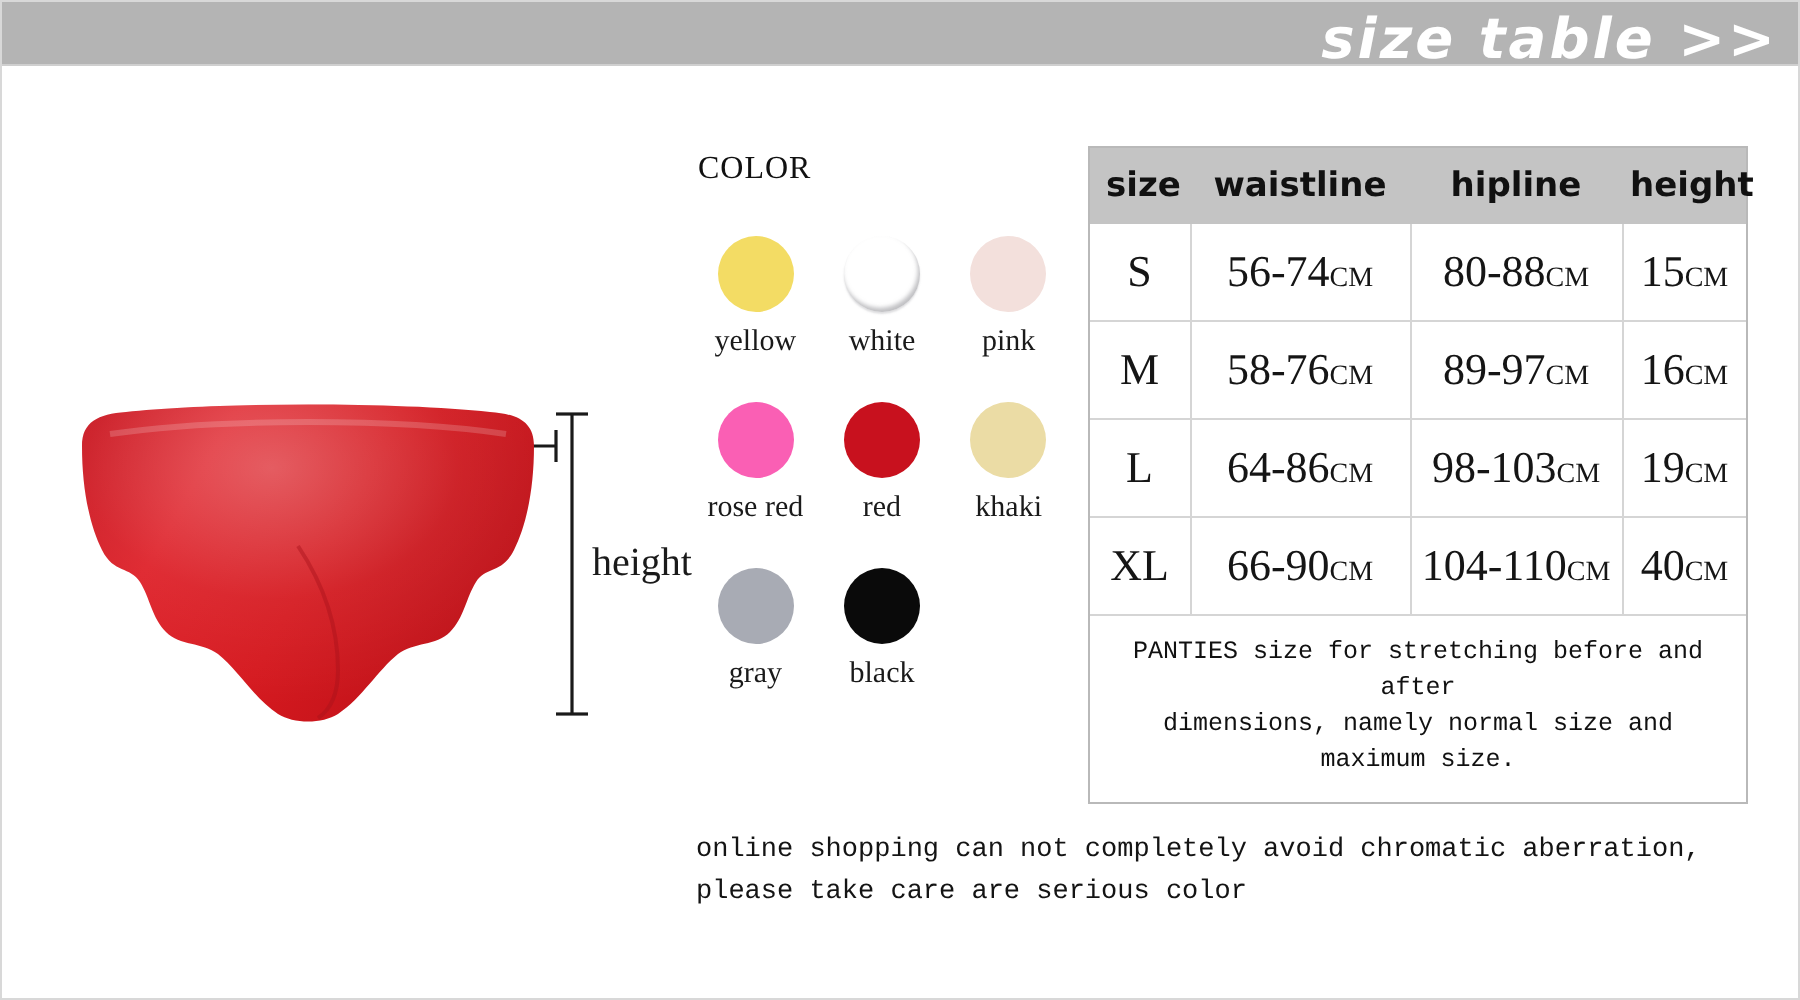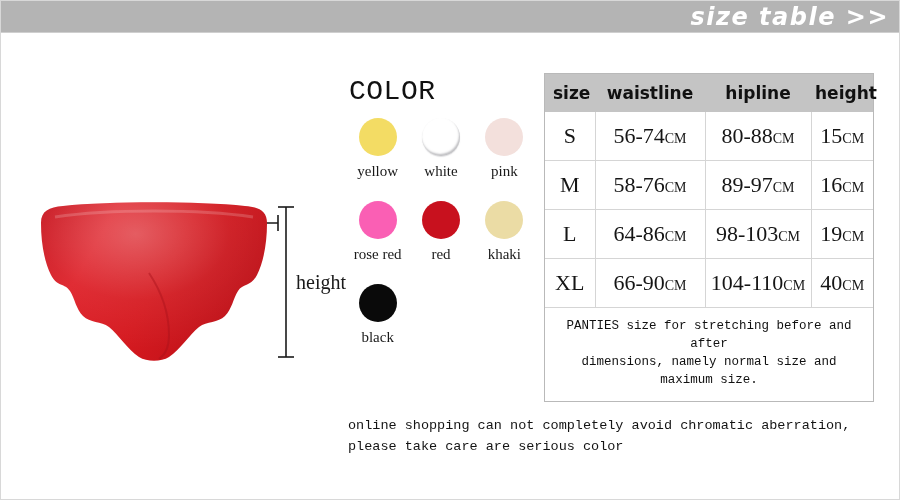--- a/index.html
+++ b/index.html
@@ -31,21 +31,21 @@
     box-sizing: border-box;
   }
   #header-title {
     position: absolute;
     right: 12px;
     top: 2px;
     color: #ffffff;
     font-family: "DejaVu Sans", sans-serif;
     font-style: italic;
     font-weight: bold;
-    font-size: 24px;
+    font-size: 28px;
     letter-spacing: 1.5px;
     white-space: nowrap;
   }
 
   
   #product-panel {
     position: absolute;
     left: 0; top: 33px;
     width: 340px;
     height: 466px;
@@ -104,23 +104,23 @@
     position: absolute;
     left: 345px;
     top: 75px;
     width: 190px;
     height: 320px;
   }
   #color-title {
     position: absolute;
     left: 3px;
     top: 0px;
-    font-size: 28px;
+    font-size: 16px;
     color: #111111;
-    font-family: Liberation Mono, monospace;
+    font-family: Liberation Serif, serif;
     letter-spacing: 0.5px;
   }
   #swatch-grid {
     position: absolute;
     left: 0;
     top: 42px;
     width: 190px;
     display: grid;
     grid-template-columns: repeat(3, 1fr);
     row-gap: 21px;
@@ -334,20 +334,24 @@
       <div class="swatch-cell">
         <span class="swatch-dot" style="background:#c8111e"></span>
         <span class="swatch-name">red</span>
       </div>
 
       <div class="swatch-cell">
         <span class="swatch-dot" style="background:#ebdca5"></span>
         <span class="swatch-name">khaki</span>
       </div>
 
+      <div class="swatch-cell">
+        <span class="swatch-dot" style="background:#a8abb4"></span>
+        <span class="swatch-name">gray</span>
+      </div>
 
       <div class="swatch-cell">
         <span class="swatch-dot" style="background:#0a0a0a"></span>
         <span class="swatch-name">black</span>
       </div>
 
     </div>
   </div>
 
   <div id="size-table-wrap">

